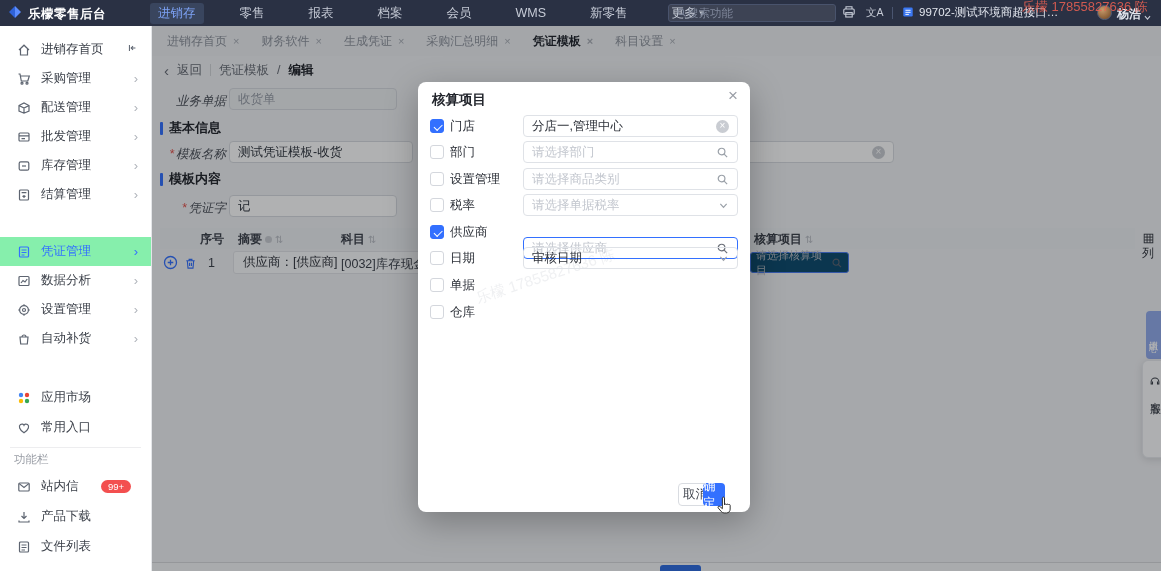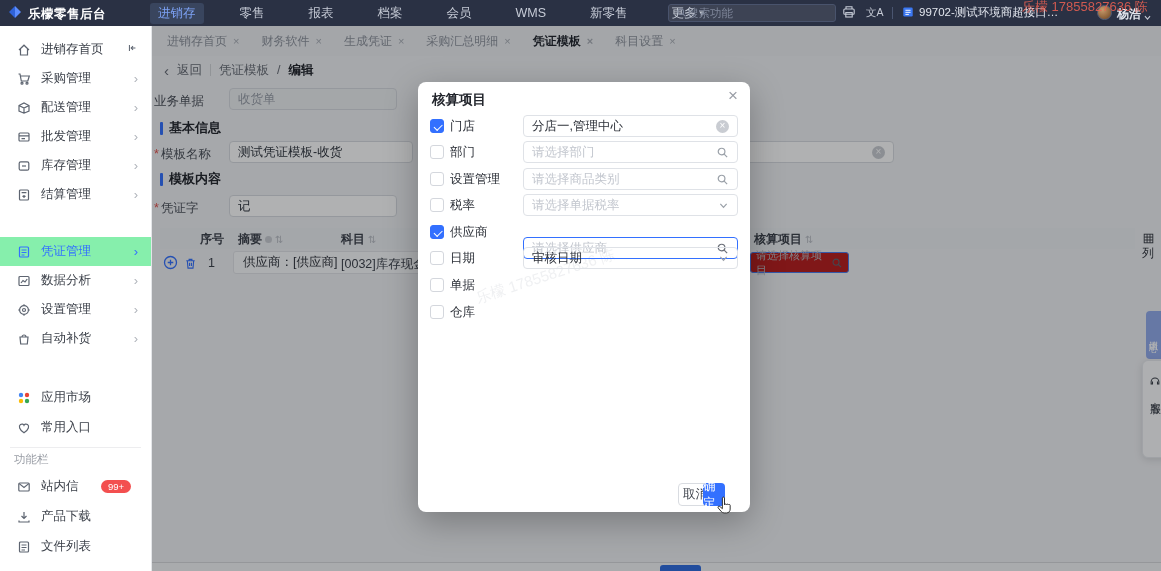--- a/index.html
+++ b/index.html
@@ -40,36 +40,36 @@
   
   .main-bg { position:absolute; left:152px; top:26px; right:0; bottom:0; background:#f1f2f5; }
   .tabbar { position:absolute; left:152px; top:26px; right:0; height:30px; background:#edeff2; display:flex; align-items:center; padding-left:4px; font-size:12px; color:#8d929c; }
   .tab { display:flex; align-items:center; gap:6px; padding:0 11px; cursor:pointer; white-space:nowrap; }
   .tab .x { font-size:11px; color:#a9adb5; }
   .tab.active { color:#1f232b; font-weight:bold; }
   .breadcrumb { position:absolute; left:152px; top:56px; right:0; height:28px; display:flex; align-items:center; gap:8px; padding-left:12px; font-size:12.5px; color:#676c75; }
   .bc-div { width:1px; height:12px; background:#d2d4d8; }
   .bc-cur { color:#22252c; font-weight:bold; }
 
-  .fld-label { position:absolute; width:72px; font-size:12.5px; color:#4a4f58; }
+  .fld-label { position:absolute; width:72px; text-align:right; font-size:12.5px; color:#4a4f58;font-style:italic; }
   .req::before { content:"*"; color:#e1504a; margin-right:2px; }
   .inp { position:absolute; height:22px; border:1px solid #d8dbe0; border-radius:4px; background:#fff; font-size:12.5px; color:#2f343d; display:flex; align-items:center; padding:0 8px; }
   .inp.disabled { background:#eef0f2; color:#9aa0aa; }
   .sec { position:absolute; left:160px; display:flex; align-items:center; gap:6px; font-size:13px; font-weight:bold; color:#22252c; }
   .sec .bar { width:3px; height:13px; background:#3370ff; border-radius:1px; }
   .clear-ic { margin-left:auto; width:13px; height:13px; border-radius:50%; background:#c9ccd2; position:relative; flex:0 0 auto; }
   .clear-ic::after { content:"×"; position:absolute; left:0; top:0; width:13px; height:13px; line-height:12px; text-align:center; color:#fff; font-size:10px; }
 
   .thead { position:absolute; left:160px; top:228px; width:975px; height:21px; background:#eef0f3; font-size:12px; font-weight:bold; color:#3c414b; }
   .th { position:absolute; top:3px; display:flex; align-items:center; gap:3px; }
   .sort { color:#b9bdc4; font-size:10px; font-weight:normal; }
   .info-dot { width:7px; height:7px; border-radius:50%; background:#c9ccd2; display:inline-block; }
   .cell-box { position:absolute; left:233px; top:251px; width:278px; height:23px; background:#fafbfc; border:1px solid #e2e4e8; border-radius:3px; font-size:12.5px; color:#30343c; display:flex; align-items:center; padding:0 9px; }
   .row-txt { position:absolute; font-size:12.5px; color:#3c414b; }
-  .acc-inp { position:absolute; left:750px; top:252px; width:99px; height:21px; background:#b91c1c; border:1px solid #4a7cf0; border-radius:3px; display:flex; align-items:center; padding:0 5px; font-size:11px; color:#b9bdc4; }
+  .acc-inp { position:absolute; left:750px; top:252px; width:99px; height:21px; background:#0c4a6e; border:1px solid #4a7cf0; border-radius:3px; display:flex; align-items:center; padding:0 5px; font-size:11px; color:#b9bdc4; }
   .acc-inp svg { margin-left:auto; }
   .coltool { position:absolute; left:1139px; top:233px; width:18px; text-align:center; font-size:12px; color:#2f333b; line-height:13px; cursor:pointer; }
 
   .float-tab { position:absolute; left:1146px; top:311px; width:15px; height:48px; background:#93abec; border-radius:4px 0 0 4px; color:#fff; font-size:9px; display:flex; flex-direction:column; align-items:center; justify-content:center; line-height:10px; writing-mode:vertical-lr; letter-spacing:1px; cursor:pointer; }
   .float-card { position:absolute; left:1142px; top:360px; width:26px; height:98px; background:#fdfdfe; border:1px solid #e7e9ed; border-radius:6px 0 0 6px; box-shadow:0 2px 8px rgba(0,0,0,.12); display:flex; flex-direction:column; align-items:center; padding-top:14px; gap:6px; font-size:11px; color:#3a3f48; cursor:pointer; }
   .float-card .vtxt { writing-mode:vertical-lr; letter-spacing:3px; }
 
   .footline { position:absolute; left:152px; right:0; top:562px; height:1px; background:#d7d9dc; }
   .footerbar { position:absolute; left:152px; right:0; top:563px; bottom:0; background:#f5f6f8; }
   .footer-btn { position:absolute; left:660px; top:565px; width:41px; height:10px; background:#2f6ce0; border-radius:3px 3px 0 0; }

